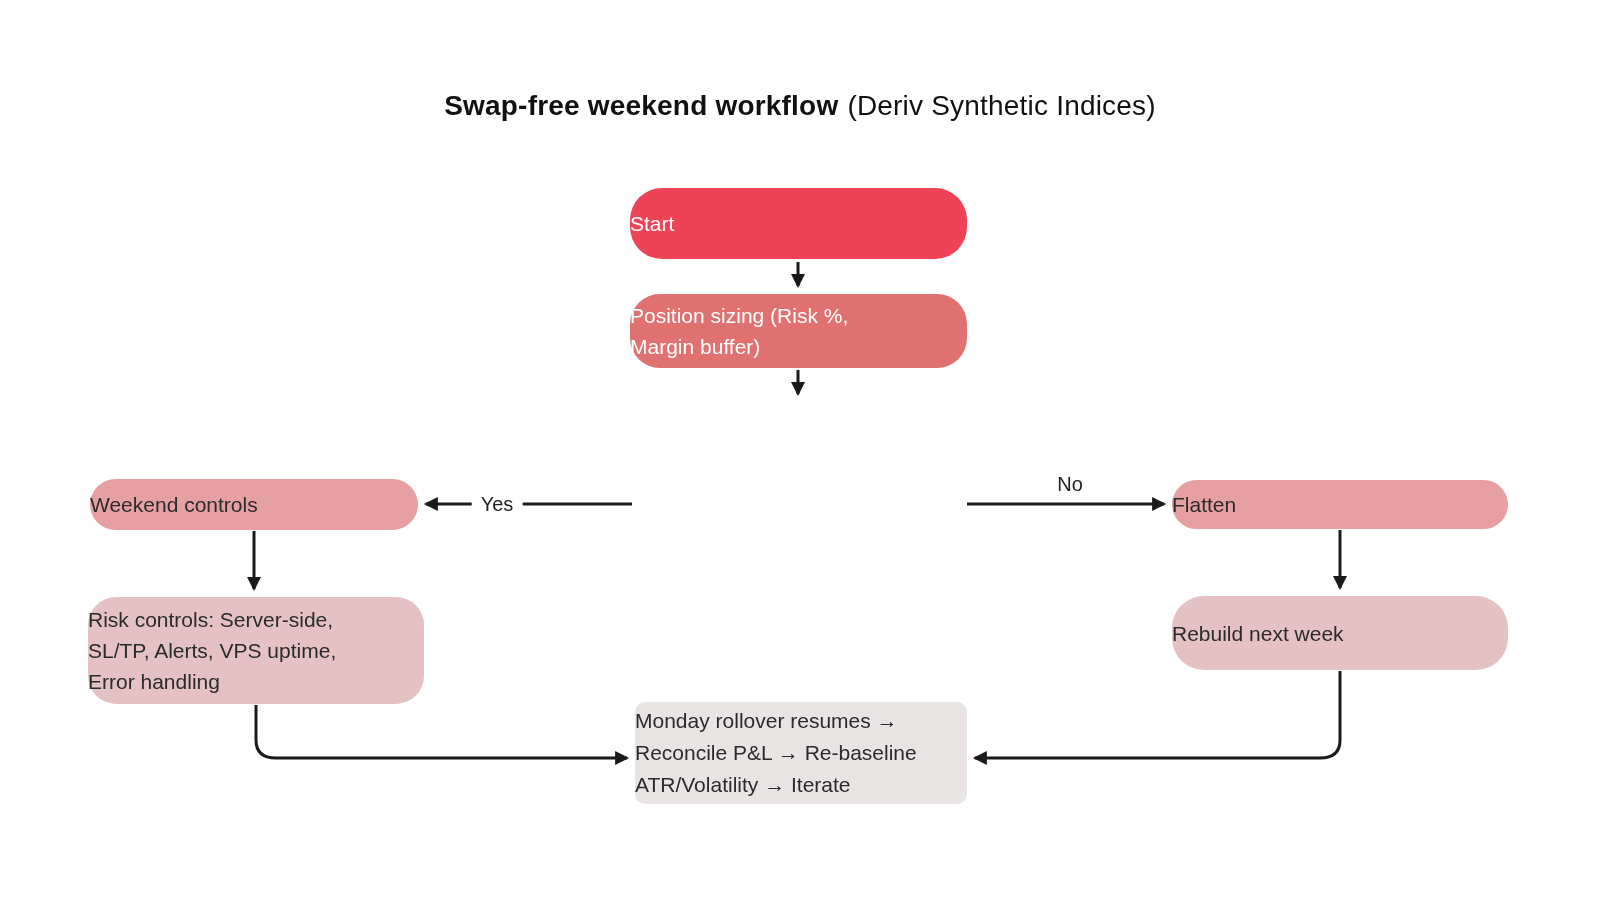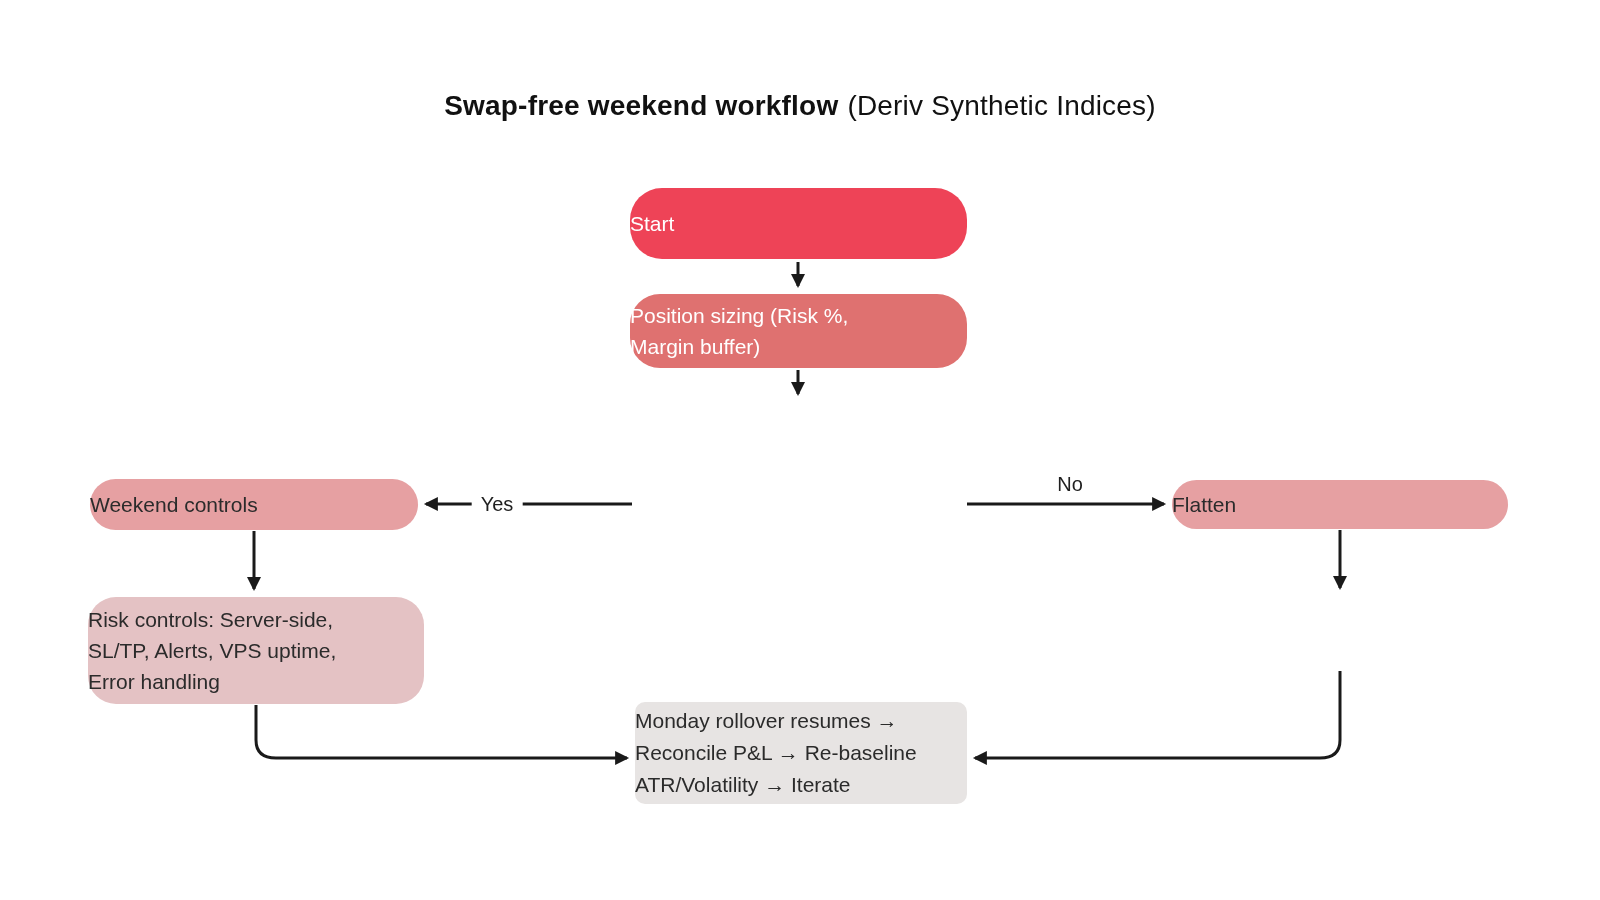--- a/index.html
+++ b/index.html
@@ -83,20 +83,23 @@
   <div class="node n-flatten">
     <span>Flatten</span>
   </div>
 
   <div class="node n-risk">
     <span>Risk controls: Server-side,</span>
     <span>SL/TP, Alerts, VPS uptime,</span>
     <span>Error handling</span>
   </div>
 
+  <div class="node n-rebuild">
+    <span>Rebuild next week</span>
+  </div>
 
   <div class="node n-monday">
     <span>Monday rollover resumes →</span>
     <span>Reconcile P&amp;L → Re-baseline</span>
     <span>ATR/Volatility → Iterate</span>
   </div>
 
 </div>
 
 </body></html>

